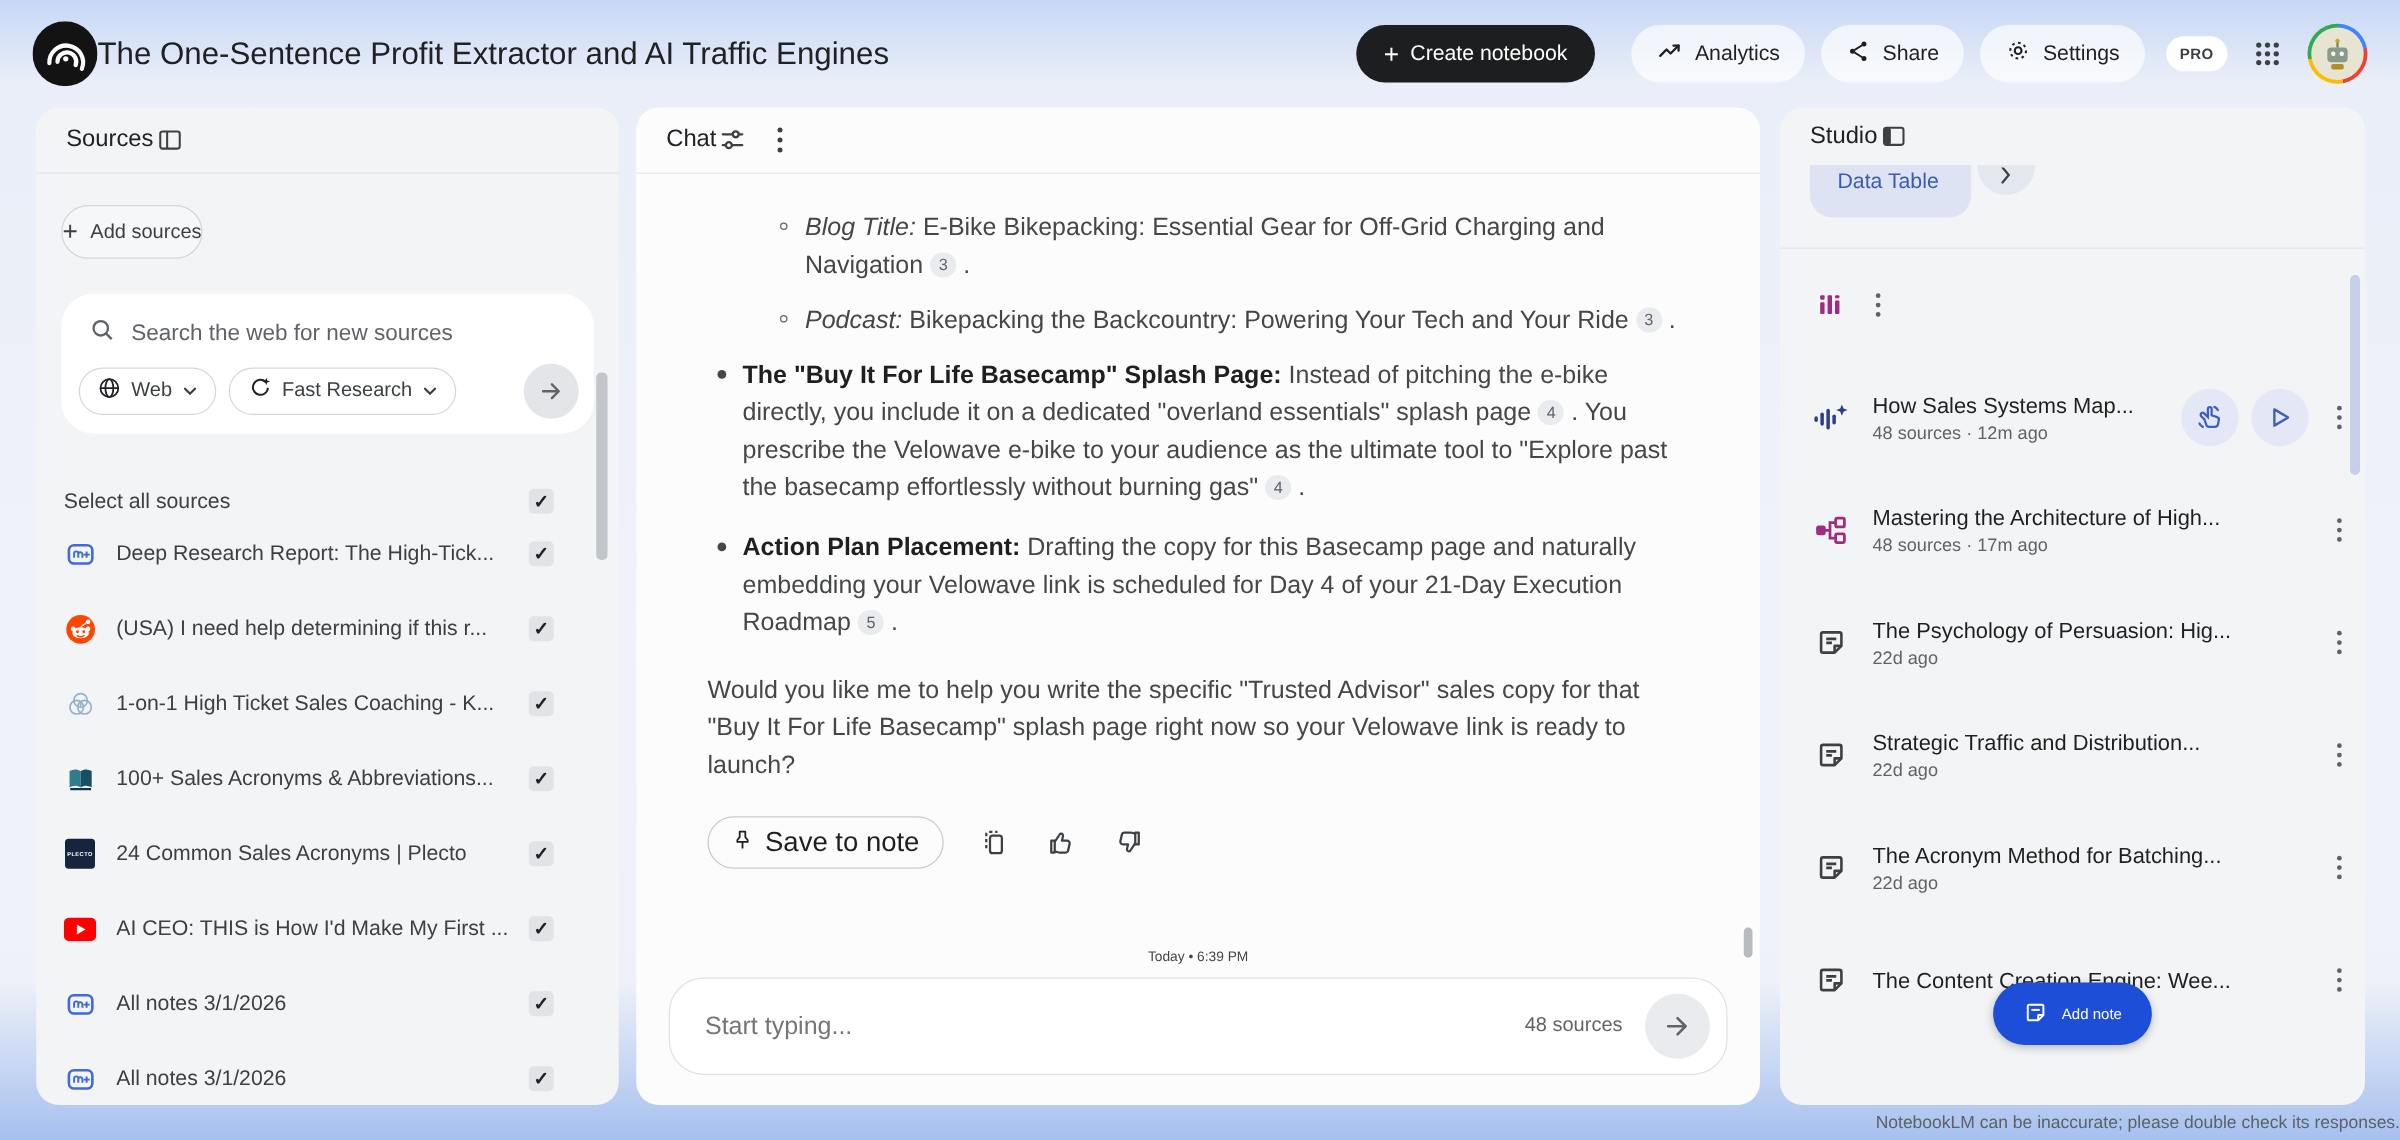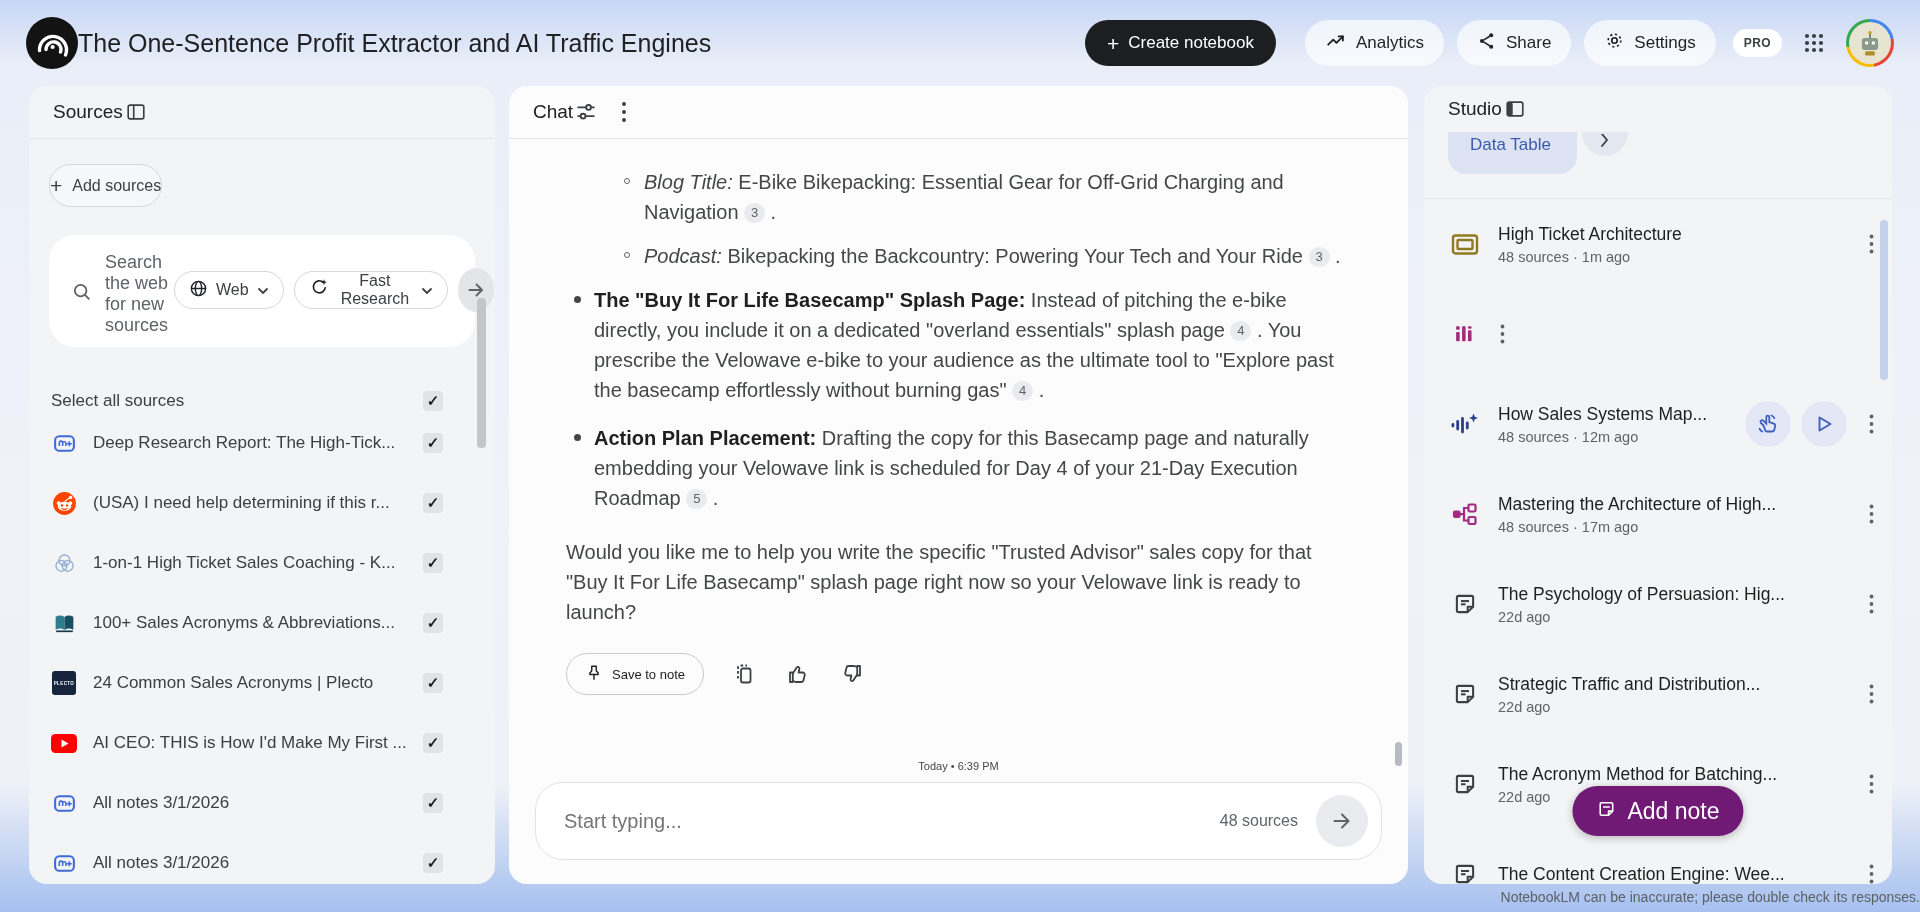--- a/index.html
+++ b/index.html
@@ -26,21 +26,21 @@
   .panel{position:absolute;top:86px;height:798px;border-radius:18px;overflow:hidden}
   #sources-panel{left:29px;width:466px;background:#f3f4f5}
   #chat-panel{left:509px;width:899px;background:#fcfcfd;display:flex;flex-direction:column}
   #studio-panel{left:1424px;width:468px;background:#f3f4f5}
   .panel-header{height:53px;flex:none;display:flex;align-items:center;justify-content:flex-start;padding:0 20px 0 24px;border-bottom:1px solid #e4e5e7}
   .panel-title{font-size:19px;color:#202124}
   .ph-icons{display:flex;align-items:center;gap:20px}
   .icon-btn{background:none;border:none;cursor:pointer;display:flex;align-items:center;justify-content:center;padding:2px}
   
   .add-sources-btn{display:flex;align-items:center;justify-content:center;gap:10px;height:43px;margin:25px 20px 0;border:1px solid #d5d7da;border-radius:22px;background:#f6f7f8;font-size:16px;color:#3c4043;cursor:pointer}
-  .search-card{background:#fff;border-radius:26px;margin:28px 20px 0;padding:10px 12px 12px 14px;height:112px;display:flex;flex-direction:row;justify-content:space-between}
+  .search-card{background:#fff;border-radius:26px;margin:28px 20px 0;padding:10px 12px 12px 14px;height:112px;display:flex;flex-direction:column;justify-content:space-between}
   .search-row{display:flex;align-items:center;gap:12px;padding:8px 6px 0 8px}
   .search-placeholder{font-size:18px;color:#5f6368}
   .chips-row{display:flex;align-items:center;gap:10px}
   .chip{display:inline-flex;align-items:center;gap:8px;height:38px;border:1px solid #d5d7da;border-radius:19px;padding:0 14px;font-size:16px;color:#3c4043;background:#fff;cursor:pointer}
   .send-circle{margin-left:auto;width:44px;height:44px;border-radius:50%;background:#e3e5e9;border:none;display:flex;align-items:center;justify-content:center;cursor:pointer}
   .select-all-row{display:flex;align-items:flex-end;margin:26px 0 2px;padding:0 52px 0 22px;height:38px}
   .select-all-label{font-size:17px;color:#3c4043}
   .src-row{display:flex;align-items:center;gap:16px;height:60px;padding:0 52px 0 22px;cursor:pointer}
   .src-icon{width:26px;flex:none;display:flex;align-items:center;justify-content:center}
   .src-label{flex:1;min-width:0;font-size:17px;color:#3c4043;white-space:nowrap;overflow:hidden;text-overflow:ellipsis}
@@ -50,42 +50,42 @@
   .chat-scroll{flex:1;overflow:hidden;padding:28px 62px 0 57px}
   .chat-li{position:relative;padding-left:28px;margin-bottom:18px;font-size:20px;line-height:30px;color:#444746;list-style:none}
   .chat-li .marker{position:absolute;left:8px;top:11px;width:7px;height:7px;border-radius:50%;background:#444746}
   .chat-li.sub{margin-left:50px;margin-bottom:14px}
   .chat-li.sub .marker{background:none;border:1.7px solid #5f6368;width:6px;height:6px}
   .lead-b{font-weight:bold;color:#1f1f1f}
   .lead-i{font-style:italic}
   .cite{display:inline-flex;align-items:center;justify-content:center;min-width:21px;height:20px;padding:0 5px;border-radius:10px;background:#e9ebee;color:#5f6368;font-size:13px;vertical-align:2px;cursor:pointer}
   .closing-par{font-size:20px;line-height:30px;color:#444746;margin-top:24px}
   .save-row{display:flex;align-items:center;gap:26px;margin-top:26px}
-  .save-note-btn{display:inline-flex;align-items:center;gap:9px;height:42px;border-radius:21px;border:1px solid #c8cacd;background:transparent;padding:14px 18px;font-size:13px;color:#1f1f1f;cursor:pointer}
+  .save-note-btn{display:inline-flex;align-items:center;gap:9px;height:42px;border-radius:21px;border:1px solid #c8cacd;background:transparent;padding:14px 18px;font-size:22px;color:#1f1f1f;cursor:pointer}
   .chat-footer{flex:none;padding:0 26px 24px}
   .chat-stamp{text-align:center;font-size:11px;color:#444746;margin-bottom:10px}
   .chat-input{height:78px;border:1px solid #dfe1e5;border-radius:28px;background:#fff;display:flex;align-items:center;padding:0 13px 0 28px}
   .chat-placeholder{font-size:20px;color:#80868b;flex:1;border:none;outline:none;background:transparent;font-family:inherit}
   .src-count{font-size:16px;color:#5f6368;margin-right:18px;white-space:nowrap}
   .send-big{width:52px;height:52px;border-radius:50%;border:none;background:#e9ebee;display:flex;align-items:center;justify-content:center;cursor:pointer;flex:none}
   .disclaimer{position:absolute;left:0;right:0;top:889px;text-align:right;font-size:14px;color:#5c6166}
   
   #studio-panel .panel-header{border-bottom:none;height:46px}
   .chip-strip{position:relative;height:66px;overflow:hidden}
   .studio-chip{position:absolute;left:24px;top:-16px;height:58px;border-radius:18px;background:#dde3f2;color:#3c5bb0;font-size:17px;display:flex;align-items:center;padding:0 26px 0 22px;cursor:pointer}
   .chip-next{position:absolute;left:158px;top:-22px;width:46px;height:46px;border-radius:50%;background:#e3e7ef;border:none;display:flex;align-items:flex-end;justify-content:center;padding-bottom:8px;cursor:pointer}
   .studio-divider{border-bottom:1px solid #e4e5e7}
   .st-row{display:flex;align-items:center;gap:18px;height:90px;padding:0 16px 0 26px}
   .st-icon{width:30px;flex:none;display:flex;align-items:center;justify-content:center}
   .st-text{flex:1;min-width:0;cursor:pointer}
   .st-title{font-size:17.5px;color:#1f1f1f;white-space:nowrap;overflow:hidden}
   .st-meta{font-size:14.5px;color:#5f6368;margin-top:4px}
   .st-actions{display:flex;gap:10px;margin-right:2px}
   .round-action{width:46px;height:46px;border-radius:50%;background:#e4e8f6;border:none;display:flex;align-items:center;justify-content:center;cursor:pointer}
-  .add-note-btn{position:absolute;left:50%;transform:translateX(-50%);top:700px;height:50px;border-radius:25px;background:#701a75;color:#fff;border:none;display:flex;align-items:center;gap:11px;padding:0 24px;font-size:23px;cursor:pointer;box-shadow:0 2px 8px rgba(0,0,0,.25)}
+  .add-note-btn{position:absolute;left:50%;transform:translateX(-50%);top:700px;height:50px;border-radius:25px;background:#1d4ed8;color:#fff;border:none;display:flex;align-items:center;gap:11px;padding:0 24px;font-size:12px;cursor:pointer;box-shadow:0 2px 8px rgba(0,0,0,.25)}
   
   .sb{position:absolute;border-radius:4px}
   .sb-sources{right:9px;top:212px;width:9px;height:150px;background:#c2c5ca}
   .sb-chat{right:6px;top:656px;width:7px;height:24px;background:#b7bac0}
   .sb-studio{right:4px;top:134px;width:8px;height:160px;background:#c5d1ea}
 </style>
 </head>
 <body>
 
 <div class="topbar">
@@ -401,40 +401,20 @@
   <div class="chip-strip">
     <span class="studio-chip">Data Table</span>
     <button class="chip-next">
       <svg width="12" height="14" viewBox="0 0 12 14" fill="none" stroke="#3c4043" stroke-width="1.8" stroke-linecap="round">
           <path d="M3 0l5 6-5 6"></path>
         </svg>
     </button>
   </div>
   <div class="studio-divider"></div>
   <div id="studio-list">
-  <div class="st-row">
-    <span class="st-icon">
-          <svg width="28" height="23" viewBox="0 0 28 23" fill="none" stroke="#8f7a1e" stroke-width="2.4">
-            <rect x="2" y="2.5" width="24" height="18" rx="2.5"></rect>
-            <rect x="6.5" y="7" width="15" height="9" rx="1"></rect>
-          </svg>
-        </span>
-    <span class="st-text">
-      <div class="st-title">High Ticket Architecture</div>
-      <div class="st-meta">48 sources · 1m ago</div>
-    </span>
-
-    <button class="icon-btn">
-      <svg width="5" height="20" viewBox="0 0 5 20" fill="#5f6368">
-            <circle cx="2.5" cy="2.5" r="1.9"></circle>
-            <circle cx="2.5" cy="10" r="1.9"></circle>
-            <circle cx="2.5" cy="17.5" r="1.9"></circle>
-          </svg>
-    </button>
-  </div>
 
   <div class="st-row">
     <span class="st-icon">
           <svg width="25" height="25" viewBox="0 0 24 24" fill="#a02c82">
             <rect x="3" y="4" width="3.4" height="3.4" rx="0.8"></rect>
             <rect x="3" y="9.5" width="3.4" height="9" rx="0.8"></rect>
             <rect x="8.7" y="4" width="3.4" height="14.5" rx="0.8"></rect>
             <rect x="14.4" y="8" width="3.4" height="10.5" rx="0.8"></rect>
             <rect x="14.4" y="4" width="3.4" height="2.4" rx="0.8"></rect>
           </svg>

